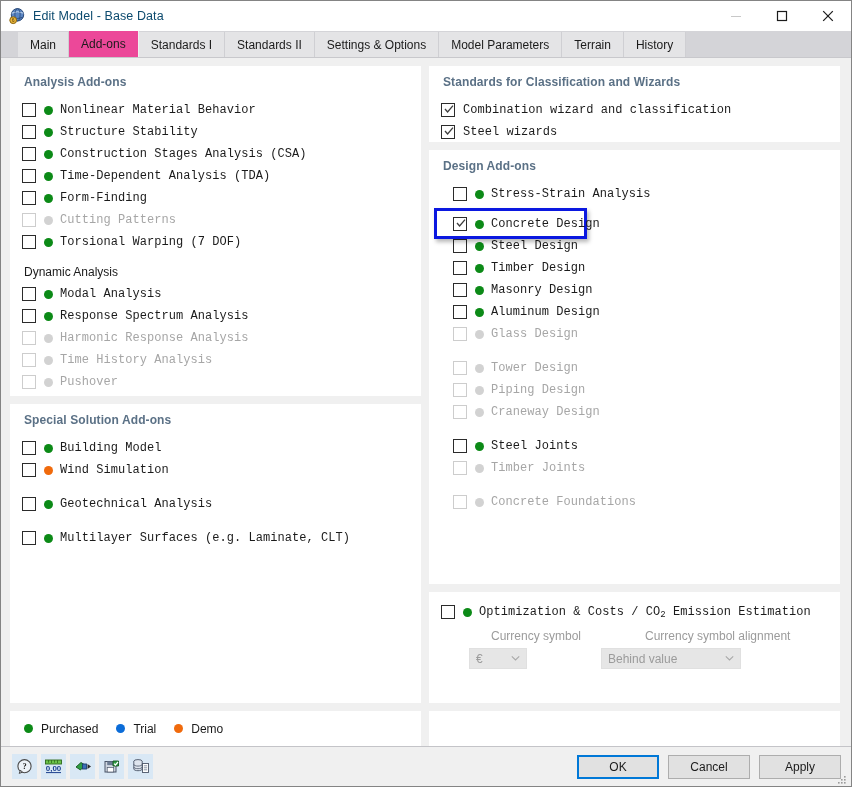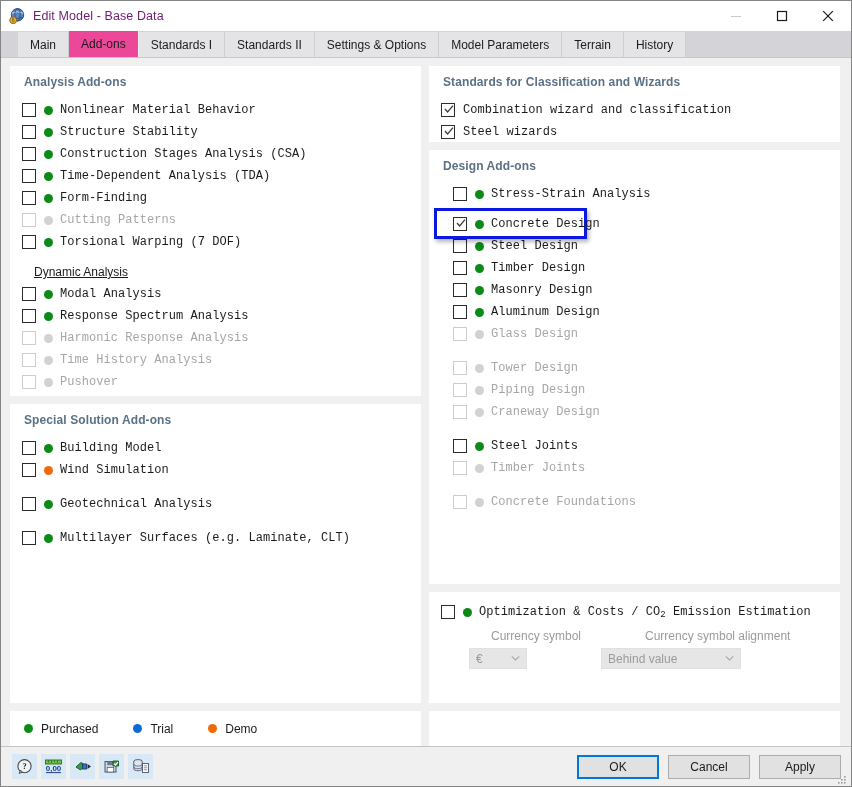--- a/index.html
+++ b/index.html
@@ -40,21 +40,21 @@
   .title-icon {
     width: 18px;
     height: 18px;
     margin-left: 7px;
     margin-right: 7px;
     position: relative;
     flex: none;
   }
   .title-text {
     font-size: 12.5px;
-    color: #701a75;
+    color: #0c4a6e;
     letter-spacing: 0.1px;
   }
   .win-controls {
     position: absolute;
     right: 0;
     top: 0;
     height: 30px;
     display: flex;
   }
   .win-btn {
@@ -123,22 +123,21 @@
     color: #5b7186;
     font-size: 12px;
     font-weight: bold;
     letter-spacing: 0.1px;
     margin: 0 0 10px 2px;
   }
   .sub-title {
     color: #1b1b1b;
     font-size: 12px;
     font-weight: normal;
-    margin: 0 0 4px 12px;
-    text-decoration: underline;
+    margin: 0 0 4px 2px;
   }
 
   
   .row {
     display: flex;
     align-items: center;
     height: 22px;
     position: relative;
     font-family: Liberation Mono, monospace;
   }
@@ -200,21 +199,21 @@
   .row.highlighted > .dot,
   .row.highlighted > .row-label { position: relative; z-index: 2; }
 
   
   .legend {
     background: #ffffff;
     height: 35px;
     display: flex;
     align-items: center;
     padding-left: 14px;
-    gap: 23px;
+    gap: 6px;
     flex: none;
     box-sizing: border-box;
   }
   .legend-item {
     display: flex;
     align-items: center;
     margin-right: 12px;
   }
   .legend-item .dot { margin-right: 8px; }
   .legend-label { font-size: 12px; color: #1b1b1b; }

